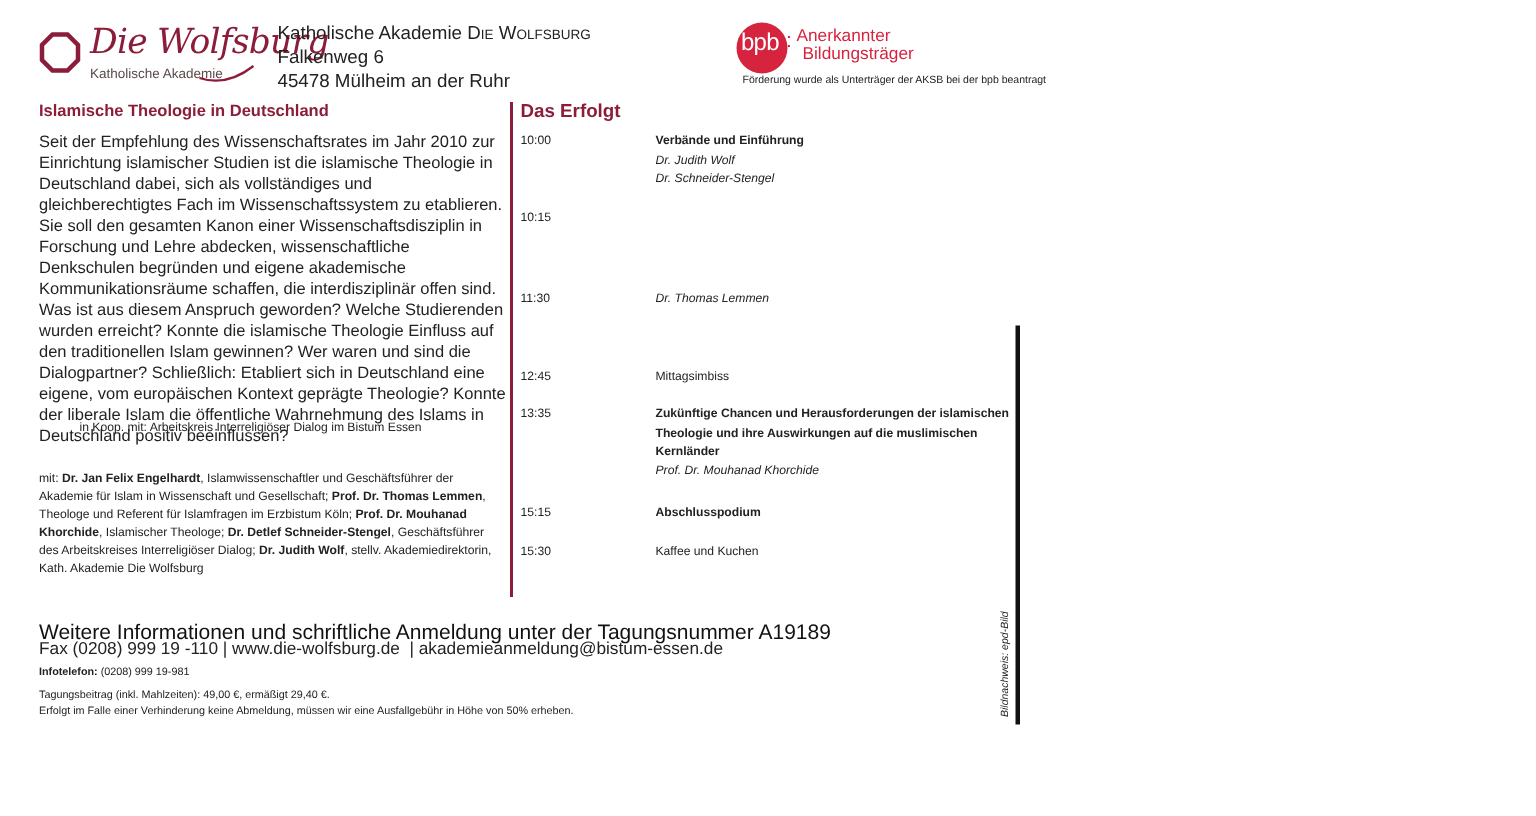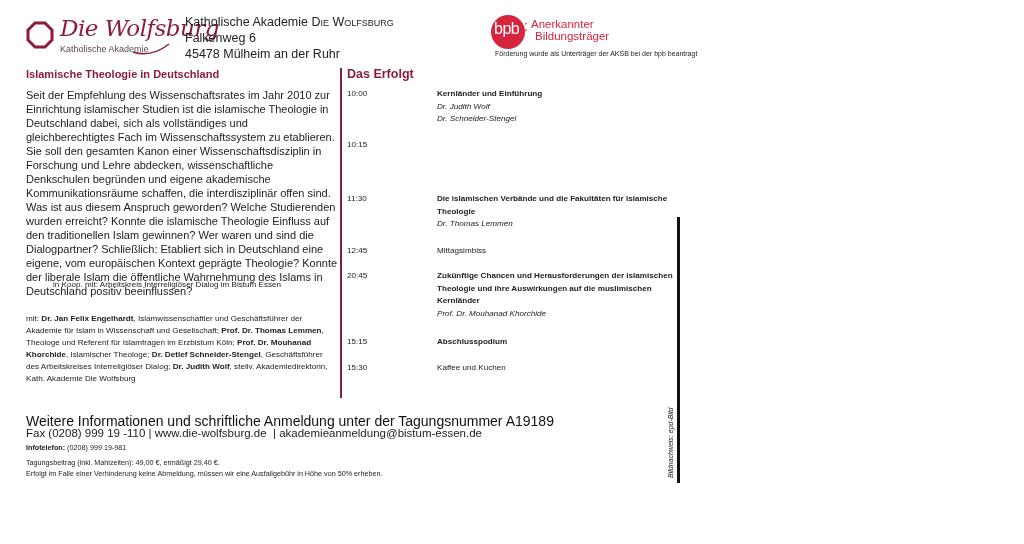--- a/index.html
+++ b/index.html
@@ -96,47 +96,46 @@
   <span>mit: </span><b>Dr. Jan Felix Engelhardt</b><span>, Islamwissenschaftler und Geschäftsführer der Akademie für Islam in Wissenschaft und Gesellschaft; </span><b>Prof. Dr. Thomas Lemmen</b><span>, Theologe und Referent für Islamfragen im Erzbistum Köln; </span><b>Prof. Dr. Mouhanad Khorchide</b><span>, Islamischer Theologe; </span><b>Dr. Detlef Schneider-Stengel</b><span>, Geschäftsführer des Arbeitskreises Interreligiöser Dialog; </span><b>Dr. Judith Wolf</b><span>, stellv. Akademiedirektorin, Kath. Akademie Die Wolfsburg</span>
 </div>
 
 <div class="abs divider"></div>
 
 <div class="abs prog-title">Das Erfolgt</div>
 
 <div class="abs prog-item" style="top:88px;height:40px">
   <div class="prog-time">10:00</div>
   <div class="prog-content">
-    <div class="t">Kernländer und Einführung</div>
+    <div class="t">Verbände und Einführung</div>
     <div class="s">Dr. Judith Wolf</div>
     <div class="s">Dr. Schneider-Stengel</div>
   </div>
 </div>
 
 <div class="abs prog-item" style="top:139px;height:40px">
   <div class="prog-time">10:15</div>
 </div>
 
 <div class="abs prog-item" style="top:193px;height:40px">
   <div class="prog-time">11:30</div>
   <div class="prog-content">
-    <div class="t">Die islamischen Verbände und die Fakultäten für islamische Theologie</div>
     <div class="s">Dr. Thomas Lemmen</div>
   </div>
 </div>
 
 <div class="abs prog-item" style="top:245px;height:14px">
   <div class="prog-time">12:45</div>
   <div class="prog-content">
     <div class="t plain">Mittagsimbiss</div>
   </div>
 </div>
 
 <div class="abs prog-item" style="top:270px;height:52px">
-  <div class="prog-time">20:45</div>
+  <div class="prog-time">13:35</div>
   <div class="prog-content">
     <div class="t">Zukünftige Chancen und Herausforderungen der islamischen Theologie und ihre Auswirkungen auf die muslimischen Kernländer</div>
     <div class="s">Prof. Dr. Mouhanad Khorchide</div>
   </div>
 </div>
 
 <div class="abs prog-item" style="top:336px;height:14px">
   <div class="prog-time">15:15</div>
   <div class="prog-content">
     <div class="t">Abschlusspodium</div>

